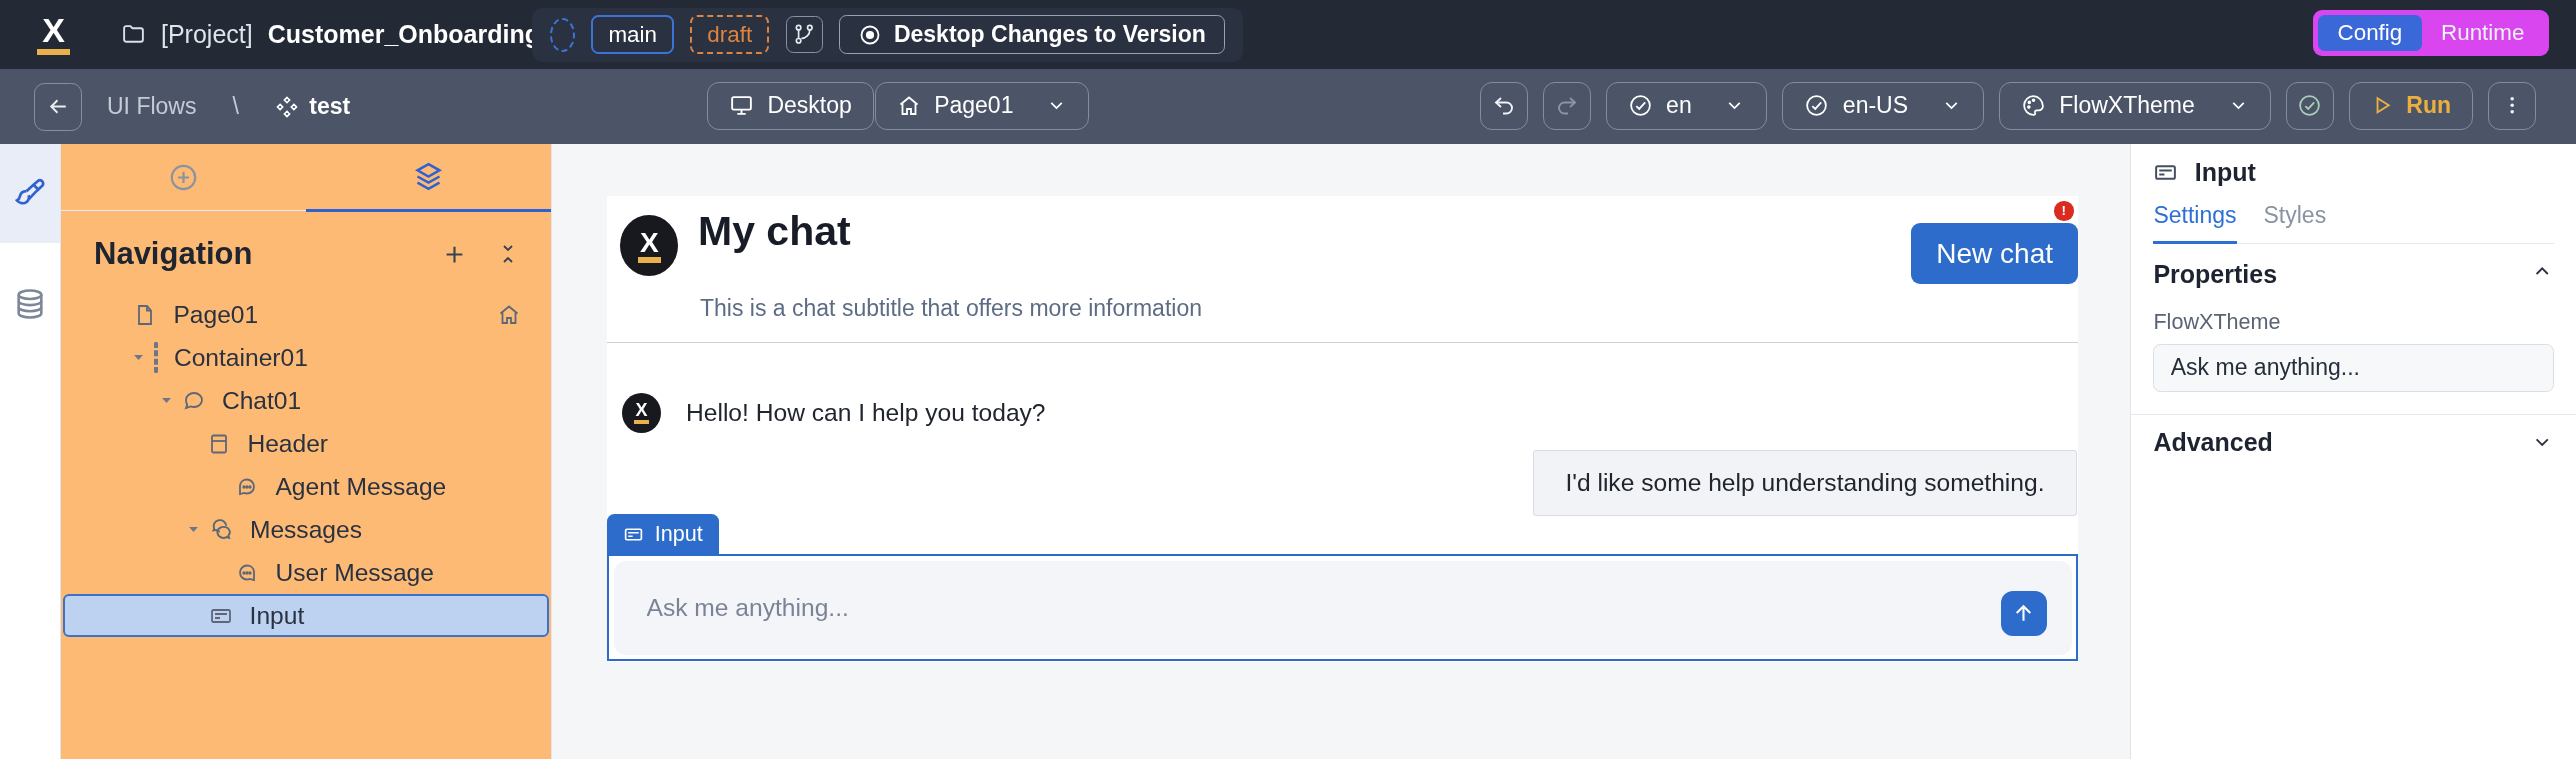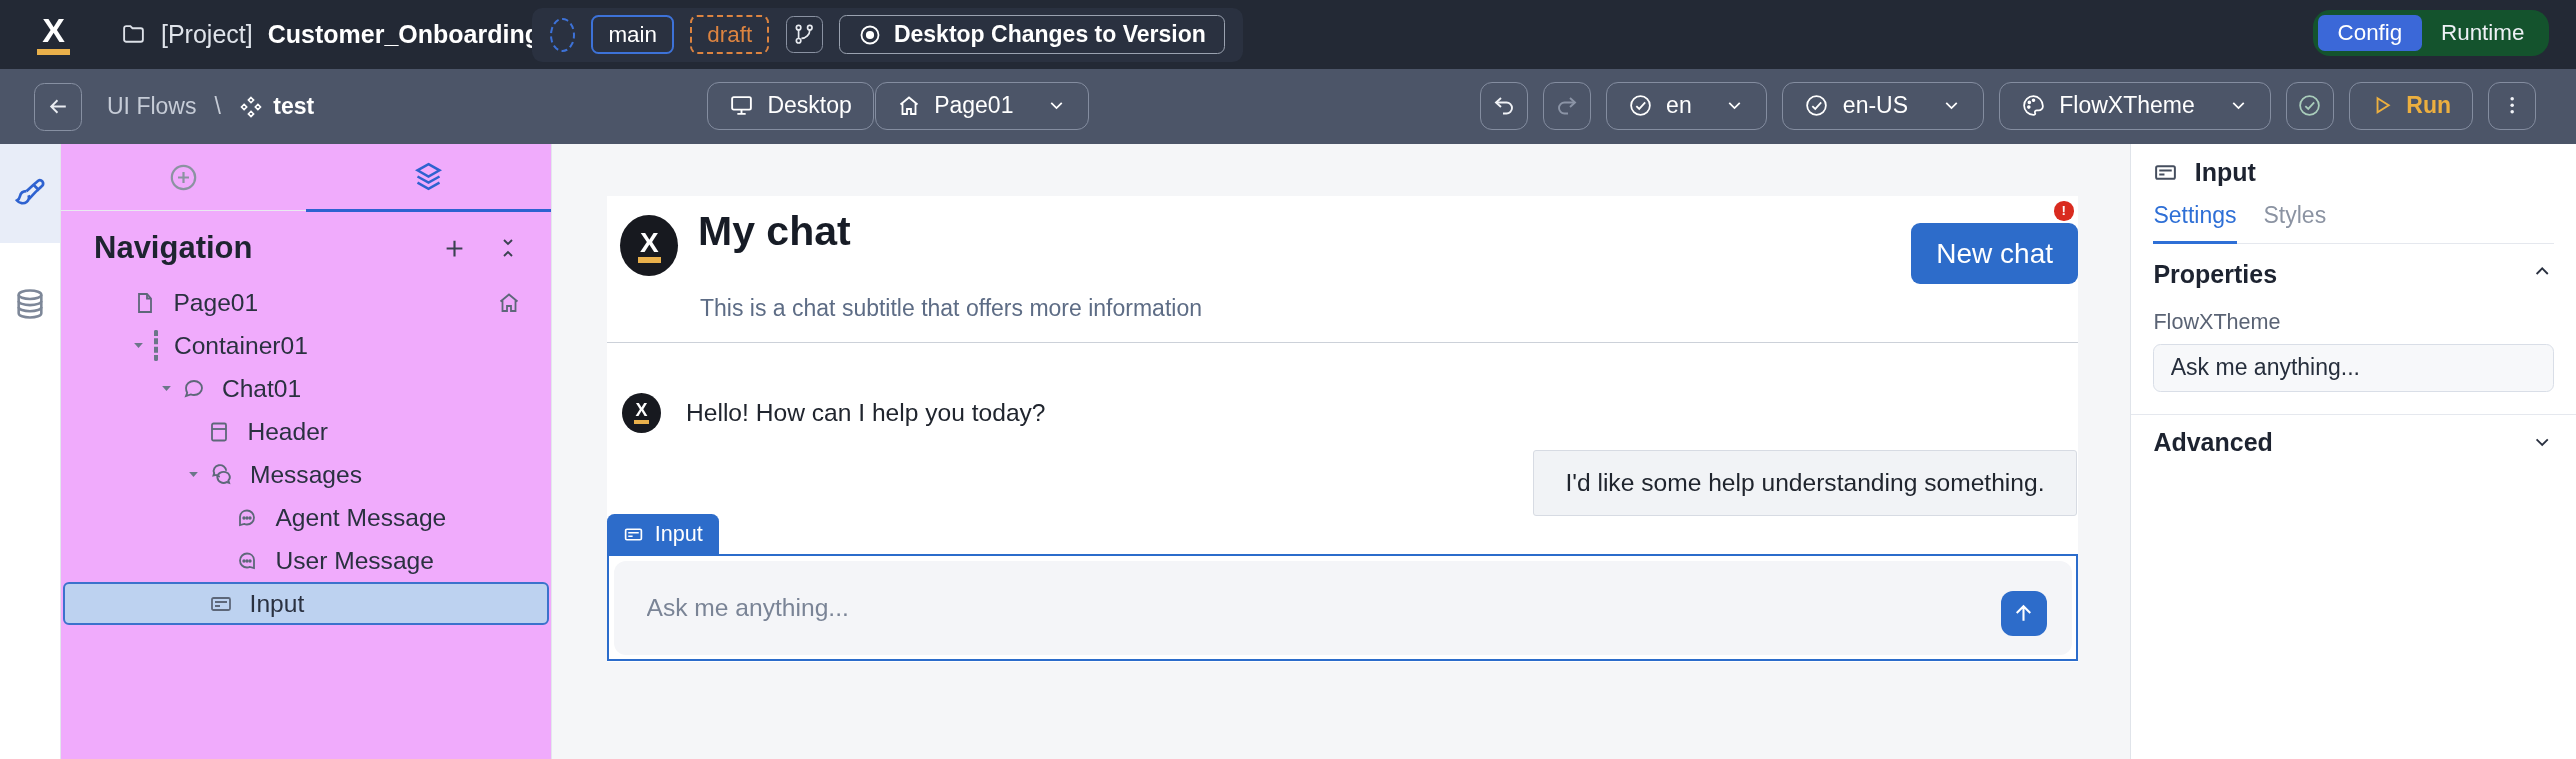--- a/index.html
+++ b/index.html
@@ -18,48 +18,48 @@
   .project-name { font-weight: 700; color: #fff; }
 
   .branch-group { position: absolute; left: 532px; top: 7.5px; height: 54px; background: #2a3140; border-radius: 10.4px; display: flex; align-items: center; gap: 16.4px; padding: 0 18px; }
   .avatar-dashed { width: 25px; height: 34px; border: 2.2px dashed #3d72d8; border-radius: 50%; }
   .chip { border-radius: 7.5px; padding: 3.7px 15px; font-size: 22.4px; line-height: 28px; }
   .chip-main { border: 2.2px solid #3d72d8; color: #fff; }
   .chip-draft { border: 2.2px dashed #dd8440; color: #dd8440; }
   .sq-btn { width: 37px; height: 37px; border: 1.5px solid #8a92a2; border-radius: 7.5px; display: flex; align-items: center; justify-content: center; color: #e8ebf0; cursor: pointer; }
   .commit-btn { border: 1.5px solid #9aa2b0; border-radius: 7.5px; height: 39px; display: flex; align-items: center; gap: 12px; padding: 0 18px; font-size: 23px; font-weight: 700; color: #fff; cursor: pointer; background: transparent; }
 
-  .seg { position: absolute; right: 27px; top: 9.7px; background: #14532d; border-radius: 17px; padding: 5.2px; display: flex; align-items: center; font-size: 22.4px; }
+  .seg { position: absolute; right: 27px; top: 9.7px; background: #d946ef; border-radius: 9px; padding: 5.2px; display: flex; align-items: center; font-size: 22.4px; }
   .seg-active { background: #3b68d8; color: #fff; border-radius: 6.7px; padding: 5.2px 19.4px; cursor: pointer; }
   .seg-inactive { color: #eef1f5; padding: 5.2px 19.4px; cursor: pointer; }
 
   
   .toolbar { height: 75px; background: #4c5568; position: relative; display: flex; align-items: center; color: #fff; }
   .back-btn { margin-left: 34px; width: 48px; height: 48px; border: 1.5px solid #8790a2; border-radius: 10.4px; display: flex; align-items: center; justify-content: center; color: #e9ecf1; cursor: pointer; }
-  .breadcrumb { margin-left: 25px; display: flex; align-items: center; gap: 18px; font-size: 23px; }
+  .breadcrumb { margin-left: 25px; display: flex; align-items: center; gap: 36px; font-size: 23px; }
   .crumb-root { color: #c6ccd7; }
   .crumb-sep { color: #c6ccd7; }
   .crumb-current { display: flex; align-items: center; gap: 10.4px; color: #fff; font-weight: 700; }
   .center-controls { position: absolute; left: 707px; top: 12.7px; display: flex; gap: 1px; border-radius: 6px; }
   .tb-btn { height: 48px; border: 1.5px solid #848da0; border-radius: 12px; display: flex; align-items: center; gap: 13.4px; padding: 0 21px; font-size: 23px; color: #fff; background: transparent; cursor: pointer; }
   .right-controls { position: absolute; right: 40px; top: 12.7px; display: flex; gap: 15px; align-items: center; }
   .tb-icon-btn { width: 48px; height: 48px; border: 1.5px solid #848da0; border-radius: 12px; display: flex; align-items: center; justify-content: center; color: #f0f2f6; cursor: pointer; }
   .dim { color: #8b94a6; }
   .run-btn { color: #ecaf3f; font-weight: 700; }
   .run-btn .lbl { color: #ecaf3f; }
   .green { color: #a9cdbb; }
 
   
   .main { display: flex; height: 616px; background: #f5f6f8; }
 
   .rail { width: 61px; background: #fff; border-right: 1.5px solid #e3e6ec; position: relative; flex: none; }
   .rail-active { position: absolute; top: 0; left: 0; width: 60px; height: 99px; background: #e8edf8; display: flex; align-items: center; justify-content: center; color: #2e62d0; cursor: pointer; }
   .rail-item { position: absolute; top: 124px; left: 0; width: 60px; height: 72px; display: flex; align-items: center; justify-content: center; color: #7d8798; cursor: pointer; }
 
-  .nav { width: 491px; background: #f0abfc; border-right: 1.5px solid #e3e6ec; flex: none; display: flex; flex-direction: column; }
+  .nav { width: 491px; background: #fdba74; border-right: 1.5px solid #e3e6ec; flex: none; display: flex; flex-direction: column; gap: 6px; }
   .nav-tabs { height: 67px; display: flex; border-bottom: 1.5px solid #e8eaef; flex: none; }
   .nav-tab { flex: 1; display: flex; align-items: center; justify-content: center; color: #8b93a1; cursor: pointer; }
   .nav-tab.active { color: #2e62d0; border-bottom: 3.7px solid #2e62d0; margin-bottom: -1.5px; }
   .nav-header { display: flex; align-items: center; padding: 19.4px 31px 7.5px 33px; }
   .nav-title { font-size: 31px; font-weight: 700; color: #1e2430; flex: 1; }
   .nav-header .hicon { color: #3a4150; margin-left: 28px; cursor: pointer; }
   .tree { margin-top: 7.5px; }
   .tree-row { height: 43px; display: flex; align-items: center; font-size: 24.6px; color: #2a3140; cursor: pointer; }
   .tree-row .caret { color: #6b7689; margin-right: 7.5px; }
   .tree-row .ticon { color: #5d6activity; color: #5d6779; margin-right: 16.4px; }
@@ -342,44 +342,44 @@
       </div>
       <div class="tree-row" style="padding-left:146px">
         <span class="ticon">
             <svg width="24" height="24" viewBox="0 0 24 24" fill="none" stroke="currentColor" stroke-width="1.8">
               <rect x="5" y="3.5" width="14" height="17" rx="1.5"></rect>
               <path d="M5 9h14"></path>
             </svg>
           </span>
         <span>Header</span>
       </div>
+      <div class="tree-row" style="padding-left:174px">
+        <span class="ticon">
+            <svg width="24" height="24" viewBox="0 0 24 24" fill="none" stroke="currentColor" stroke-width="1.8">
+              <path d="M19 11.5c0 4-3.1 7-7 7-1 0-2-.2-2.8-.6L5 19V10.8C5.3 6.9 8.4 4.5 12 4.5s7 3 7 7z"></path>
+              <circle cx="9" cy="12" r="0.8" fill="currentColor"></circle>
+              <circle cx="12" cy="12" r="0.8" fill="currentColor"></circle>
+              <circle cx="15" cy="12" r="0.8" fill="currentColor"></circle>
+            </svg>
+          </span>
+        <span>Agent Message</span>
+      </div>
       <div class="tree-row" style="padding-left:125px">
         <span class="caret">
             <svg width="15" height="15" viewBox="0 0 24 24" fill="currentColor">
               <path d="M5 8l7 8 7-8z"></path>
             </svg>
           </span>
         <span class="ticon">
             <svg width="25" height="25" viewBox="0 0 24 24" fill="none" stroke="currentColor" stroke-width="1.8">
               <path d="M16.5 8.5A6 5.5 0 1 0 5 10.7L4.3 13l2.4-.6A6 6 0 0 0 10.5 14"></path>
               <path d="M8 14.5a6 5 0 1 1 10.6 3.2l.7 2.3-2.4-.7a6 6 0 0 1-8.9-4.8z"></path>
             </svg>
           </span>
         <span>Messages</span>
-      </div>
-      <div class="tree-row" style="padding-left:174px">
-        <span class="ticon">
-            <svg width="24" height="24" viewBox="0 0 24 24" fill="none" stroke="currentColor" stroke-width="1.8">
-              <path d="M19 11.5c0 4-3.1 7-7 7-1 0-2-.2-2.8-.6L5 19V10.8C5.3 6.9 8.4 4.5 12 4.5s7 3 7 7z"></path>
-              <circle cx="9" cy="12" r="0.8" fill="currentColor"></circle>
-              <circle cx="12" cy="12" r="0.8" fill="currentColor"></circle>
-              <circle cx="15" cy="12" r="0.8" fill="currentColor"></circle>
-            </svg>
-          </span>
-        <span>Agent Message</span>
       </div>
       <div class="tree-row" style="padding-left:174px">
         <span class="ticon">
             <svg width="24" height="24" viewBox="0 0 24 24" fill="none" stroke="currentColor" stroke-width="1.8">
               <path d="M5 11.5c0 4 3.1 7 7 7 1 0 2-.2 2.8-.6L19 19V10.8C18.7 6.9 15.6 4.5 12 4.5s-7 3-7 7z"></path>
               <circle cx="9" cy="12" r="0.8" fill="currentColor"></circle>
               <circle cx="12" cy="12" r="0.8" fill="currentColor"></circle>
               <circle cx="15" cy="12" r="0.8" fill="currentColor"></circle>
             </svg>
           </span>

